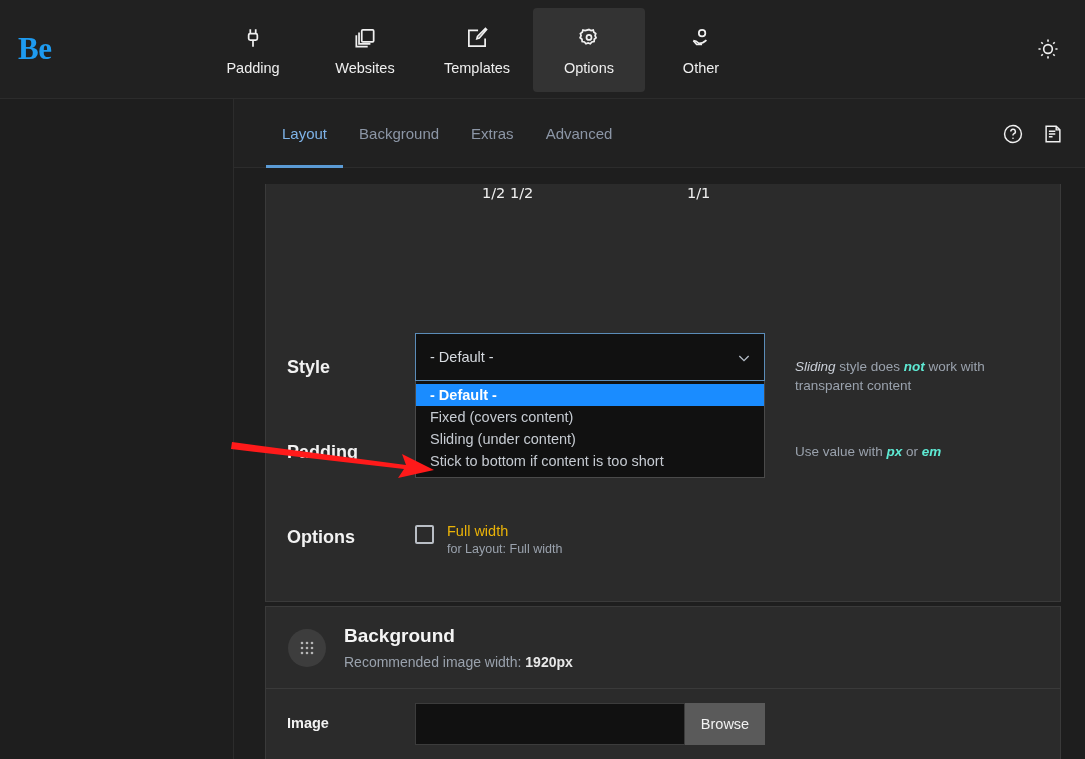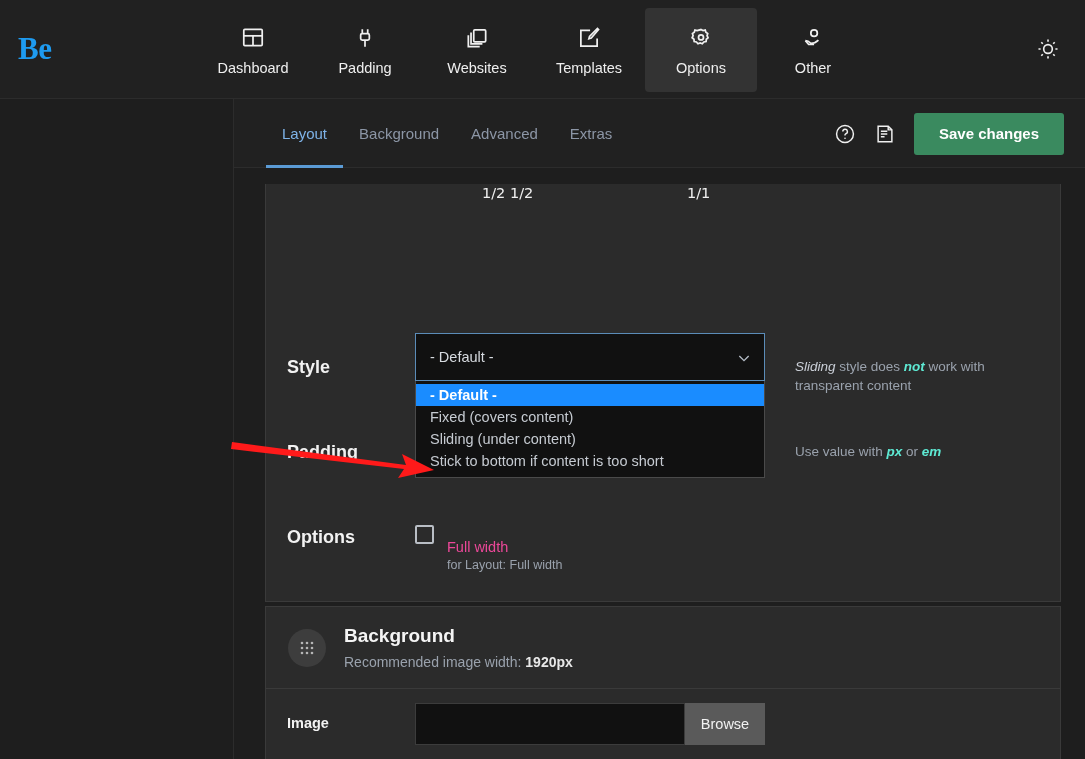--- a/index.html
+++ b/index.html
@@ -162,21 +162,21 @@
     position: absolute; left: 149px; top: -4px;
     display: flex; align-items: flex-start; gap: 13px;
   }
   #fullwidth-checkbox {
     width: 19px; height: 19px; margin-top: 2px;
     background: #2b2b2b;
     border: 2px solid #b9bec5;
     border-radius: 2px; cursor: pointer; flex: none;
   }
   #fullwidth-text { display: flex; flex-direction: column; gap: 3px; }
-  #fullwidth-label { font-size: 14.5px; color: #ec4899; margin-top: 16px; }
+  #fullwidth-label { font-size: 14.5px; color: #eab308; }
   #fullwidth-sub { font-size: 12.5px; color: #9aa2ad; }
 
   
   #bg-header {
     position: absolute; left: 0; top: 0;
     width: 794px; height: 82px;
     border-bottom: 1px solid #3a3a3a;
     display: flex; align-items: center; padding-left: 22px; gap: 18px;
   }
   #bg-dots-icon {
@@ -218,30 +218,20 @@
 </style>
 </head>
 <body>
 
 <div id="top-header">
 
   <div id="brand-logo">Be</div>
 
   <div id="main-nav">
 
-    <div class="nav-item">
-      <span class="nav-icon">
-        <svg viewBox="0 0 24 24" width="26" height="26" fill="none" stroke="#f0f0f0" stroke-width="1.6">
-          <rect x="3.5" y="4" width="17" height="15" rx="1"></rect>
-          <line x1="3.5" y1="10" x2="20.5" y2="10"></line>
-          <line x1="12" y1="10" x2="12" y2="19"></line>
-        </svg>
-      </span>
-      <span class="nav-label">Dashboard</span>
-    </div>
 
     <div class="nav-item">
       <span class="nav-icon">
         <svg viewBox="0 0 24 24" width="26" height="26" fill="none" stroke="#f0f0f0" stroke-width="1.6">
           <path d="M9.5 4v4M14.5 4v4"></path>
           <rect x="8" y="8" width="8" height="6" rx="1.5"></rect>
           <path d="M12 14v6"></path>
         </svg>
       </span>
       <span class="nav-label">Padding</span>
@@ -303,43 +293,42 @@
 
 <div id="subbar">
   <div id="tabs">
     <div class="tab active">
       <span>Layout</span>
     </div>
     <div class="tab">
       <span>Background</span>
     </div>
     <div class="tab">
+      <span>Extras</span>
+    </div>
+    <div class="tab">
       <span>Advanced</span>
-    </div>
-    <div class="tab">
-      <span>Extras</span>
     </div>
   </div>
 
   <div id="subbar-actions">
     <span class="sub-icon">
       <svg viewBox="0 0 24 24" width="22" height="22" fill="none" stroke="#f0f0f0" stroke-width="1.6">
         <circle cx="12" cy="12" r="9.2"></circle>
         <path d="M9.6 9.4a2.5 2.5 0 1 1 3.2 2.4c-.6.25-.8.7-.8 1.3v.5"></path>
         <circle cx="12" cy="16.6" r="0.9" fill="#f0f0f0" stroke="none"></circle>
       </svg>
     </span>
     <span class="sub-icon">
       <svg viewBox="0 0 24 24" width="22" height="22" fill="none" stroke="#f0f0f0" stroke-width="1.6">
         <path d="M4.5 3.5h11l4 4v13h-15z"></path>
         <path d="M15.5 3.5v4h4"></path>
         <path d="M7.5 9h7M7.5 12h7M7.5 15h4"></path>
       </svg>
     </span>
-    <button id="save-changes">Save changes</button>
   </div>
 </div>
 
 <div id="content">
 
   <div class="panel" id="panel-layout">
 
     <div id="grid-labels">
       <div class="grid-label" style="left:216px;">1/2 1/2</div>
       <div class="grid-label" style="left:421px;">1/1</div>

